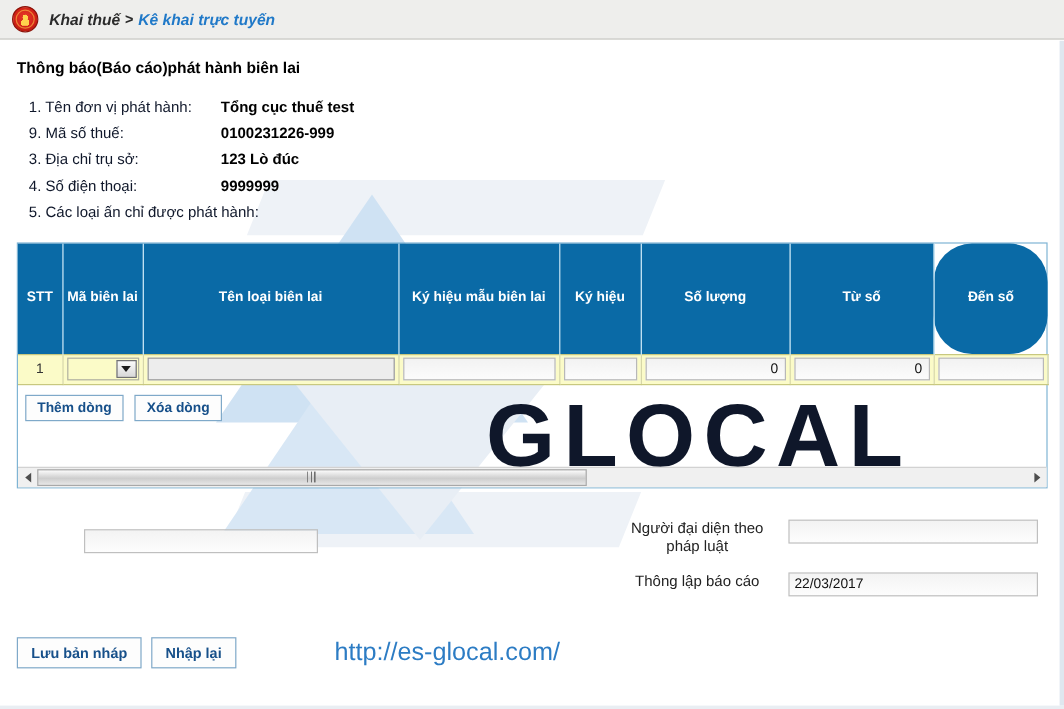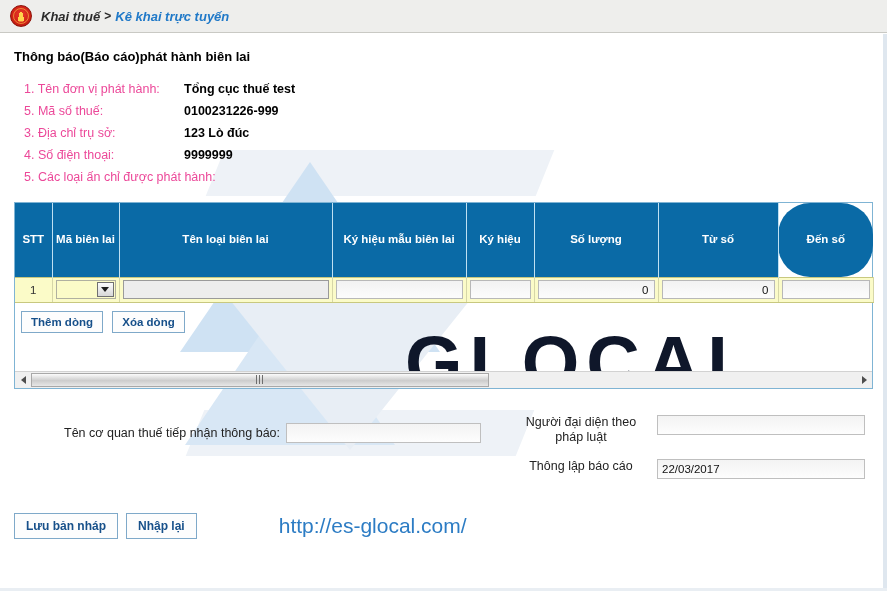--- a/index.html
+++ b/index.html
@@ -95,38 +95,38 @@
   #doc { position: relative; z-index: 2; padding: 0 14px; }
 
   #doc-title {
     text-align: left;
     font-weight: bold; font-size: 13px;
     margin: 16px 0 14px 0;
     color: #000;
   }
 
   .info-row { display: flex; align-items: center; height: 22px; }
-  .info-label { width: 170px; padding-left: 10px; font-size: 12.5px; color: #ec4899; }
+  .info-label { width: 170px; padding-left: 10px; font-size: 12.5px; color: #0f172a; }
   .info-value { font-weight: bold; font-size: 12.5px; color: #000; }
   .info-row.single .info-label { width: auto; }
 
   
   #grid-wrap {
     position: relative;
     margin-top: 14px;
     border: 1px solid #7fb4d4;
     background: transparent;
   }
   table.grid { width: 100%; border-collapse: collapse; table-layout: fixed; }
   table.grid th {
     background: #0a6aa6;
     color: #ffffff;
     font-size: 11.5px;
     font-weight: bold;
-    height: 74px;
+    height: 92px;
     vertical-align: middle;
     border-right: 1px solid #bfe0f2;
     padding: 2px 3px;
     line-height: 1.7;
   }
   table.grid th:last-child { border-right: none; border-radius: 32px; }
   table.grid td {
     background: #fbfbc8;
     height: 25px;
     border-right: 1px solid #d6d6a8;
@@ -306,21 +306,21 @@
 
 <div id="doc">
 
   <div id="doc-title">Thông báo(Báo cáo)phát hành biên lai</div>
 
   <div class="info-row">
     <div class="info-label">1. Tên đơn vị phát hành:</div>
     <div class="info-value">Tổng cục thuế test</div>
   </div>
   <div class="info-row">
-    <div class="info-label">5. Mã số thuế:</div>
+    <div class="info-label">9. Mã số thuế:</div>
     <div class="info-value">0100231226-999</div>
   </div>
   <div class="info-row">
     <div class="info-label">3. Địa chỉ trụ sở:</div>
     <div class="info-value">123 Lò đúc</div>
   </div>
   <div class="info-row">
     <div class="info-label">4. Số điện thoại:</div>
     <div class="info-value">9999999</div>
   </div>
@@ -399,21 +399,20 @@
           </div>
       </div>
       <div class="sb-arrow right">
           <i></i>
         </div>
     </div>
   </div>
 
   <div id="bottom">
     <div id="left-field">
-      <span class="fld-label">Tên cơ quan thuế tiếp nhận thông báo:</span>
       <input class="txt-input" type="text" value="" style="">
     </div>
 
     <div id="right-fields">
       <div class="rf-row">
         <div class="rf-label fld-label">Người đại diện theo pháp luật</div>
         <div class="rf-ctl">
           <input class="txt-input" type="text" value="" style="">
         </div>
       </div>

